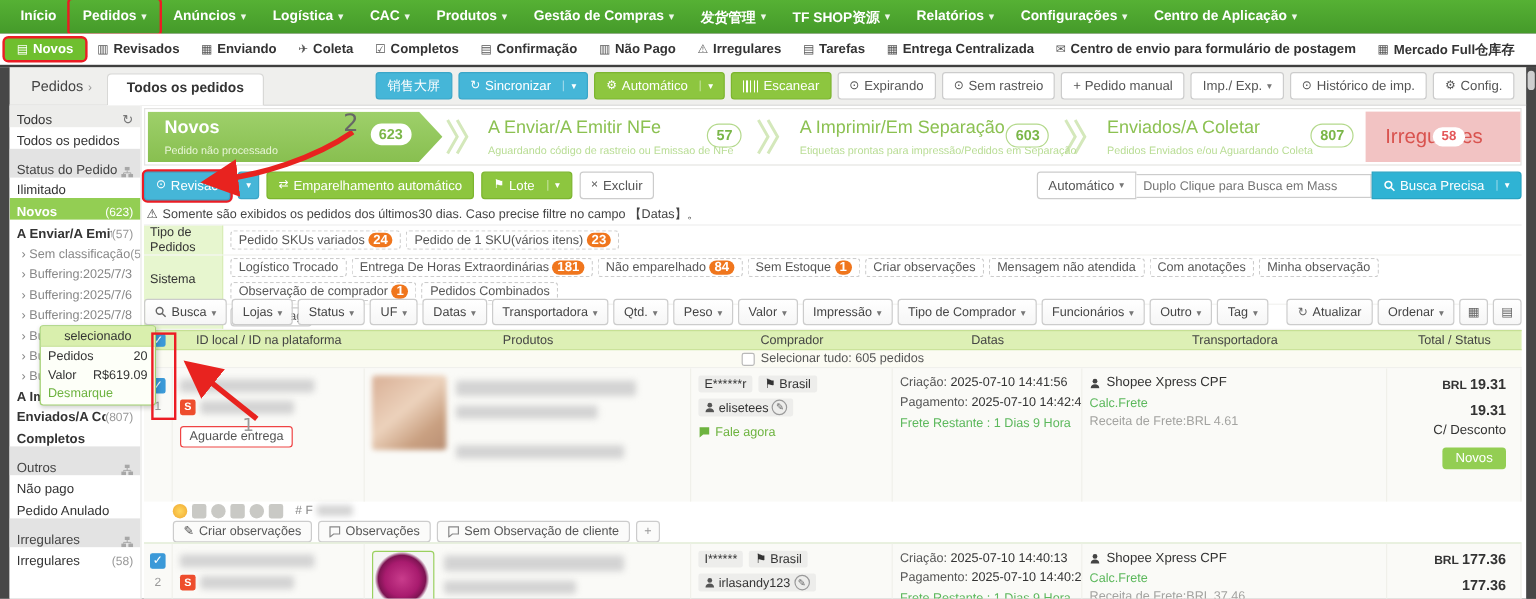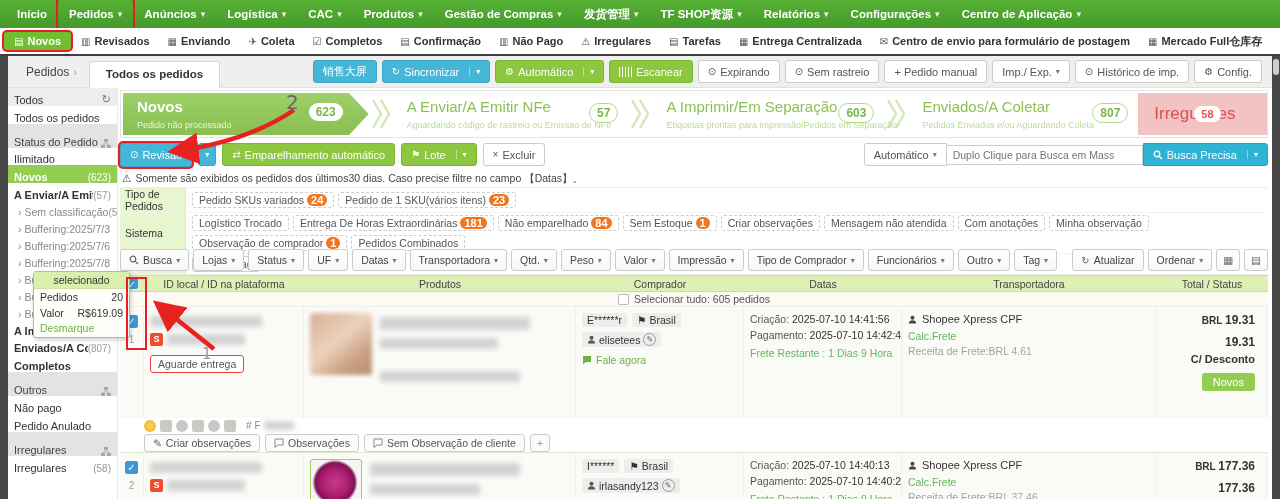--- a/index.html
+++ b/index.html
@@ -101,21 +101,21 @@
 .fale{display:flex;align-items:center;gap:4px;color:#6db33f;font-size:10.5px;margin-top:7px}
 .dline{font-size:10.5px;color:#333;margin-bottom:4px;white-space:nowrap}
 .dline .lab{color:#555}
 .fretel{color:#5cb85c;font-size:10.5px;margin-top:6px;white-space:nowrap}
 .greenlink{color:#5cb85c;font-size:10.5px;margin:5px 0 3px}
 .gray{color:#a3a3a0;font-size:10.5px}
 .totcell{text-align:right;padding-right:12px!important}
 .tot1{font-size:10px;font-weight:bold}
 .tot1 b{font-size:12px}
 .tot2{font-size:12px;font-weight:bold;margin-top:8px}
-.tot3{font-size:11px;font-weight:bold;margin-top:4px}
+.tot3{font-size:11px;font-weight:normal;margin-top:4px}
 .novosbtn{display:inline-block;background:#93ce53;color:#fff;border-radius:3px;padding:3px 11px;font-size:11px;margin-top:8px;cursor:pointer}
 .iconstrip{position:absolute;left:26px;top:331px;height:13px;display:flex;align-items:center;gap:4px}
 .mi{width:12px;height:12px;border-radius:50%;background:#c9c9c5;display:inline-block}
 .mi.coin{background:radial-gradient(#ffd75e,#f0a830)}
 .mi.sq{border-radius:2px}
 .flagtag{display:inline-flex;align-items:center;gap:3px;color:#888;font-size:10px;margin-left:6px}
 .obsrow{position:absolute;left:26px;top:346px;display:flex;gap:5px;align-items:center}
 .ob-btn{display:inline-flex;align-items:center;gap:4px;border:1px solid #ccc;border-radius:3px;background:#fbfbfa;padding:2px 8px;font-size:10.5px;color:#555;cursor:pointer}
 
 .tooltip{position:absolute;left:33px;top:271px;width:97px;background:#fdfff8;border:1px solid #9fcf6d;border-radius:3px;box-shadow:1px 2px 4px rgba(0,0,0,.18);z-index:60;font-size:10.5px}

